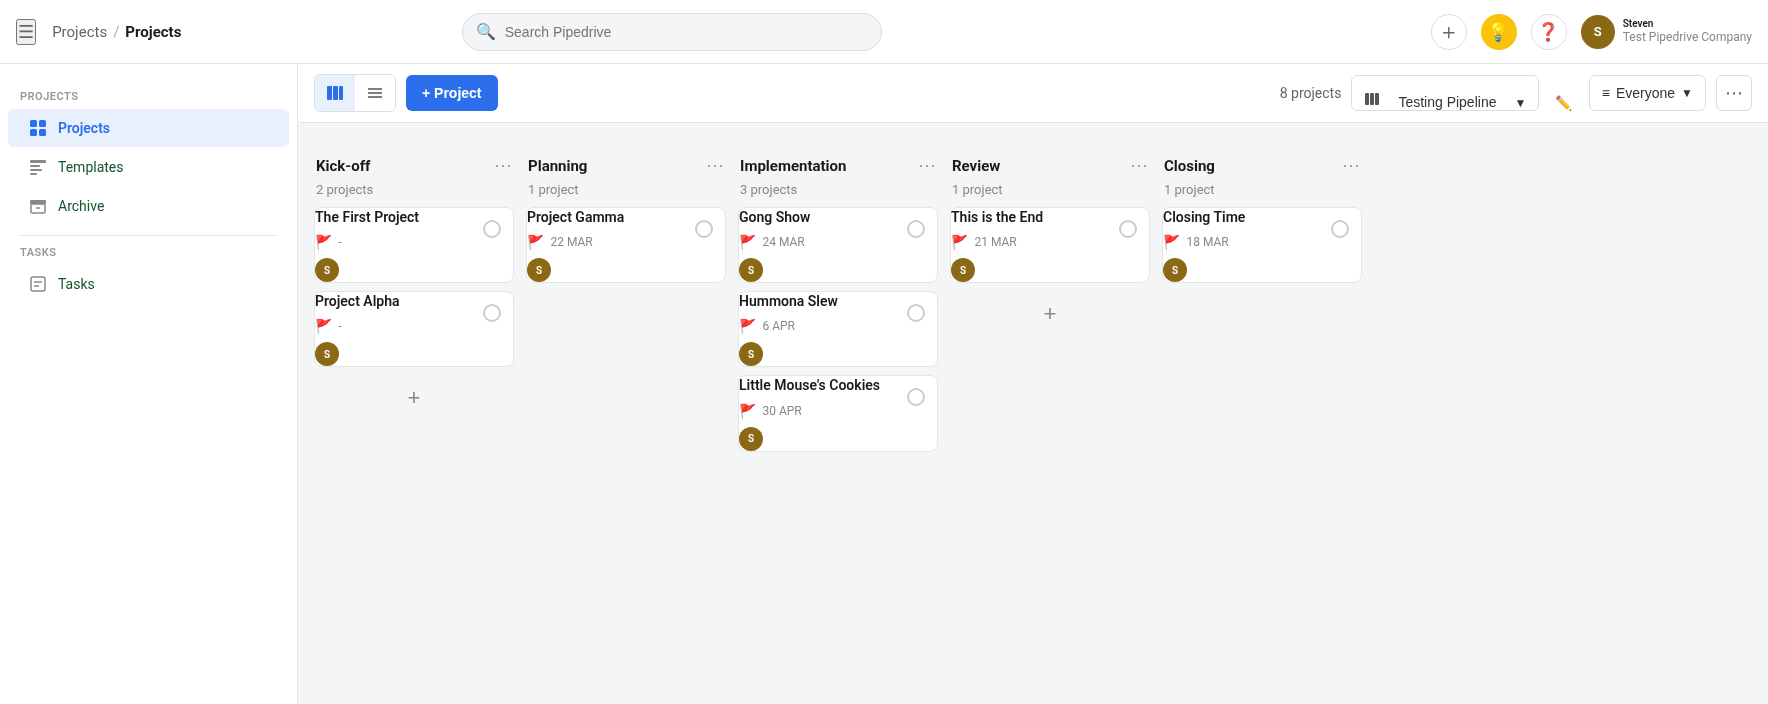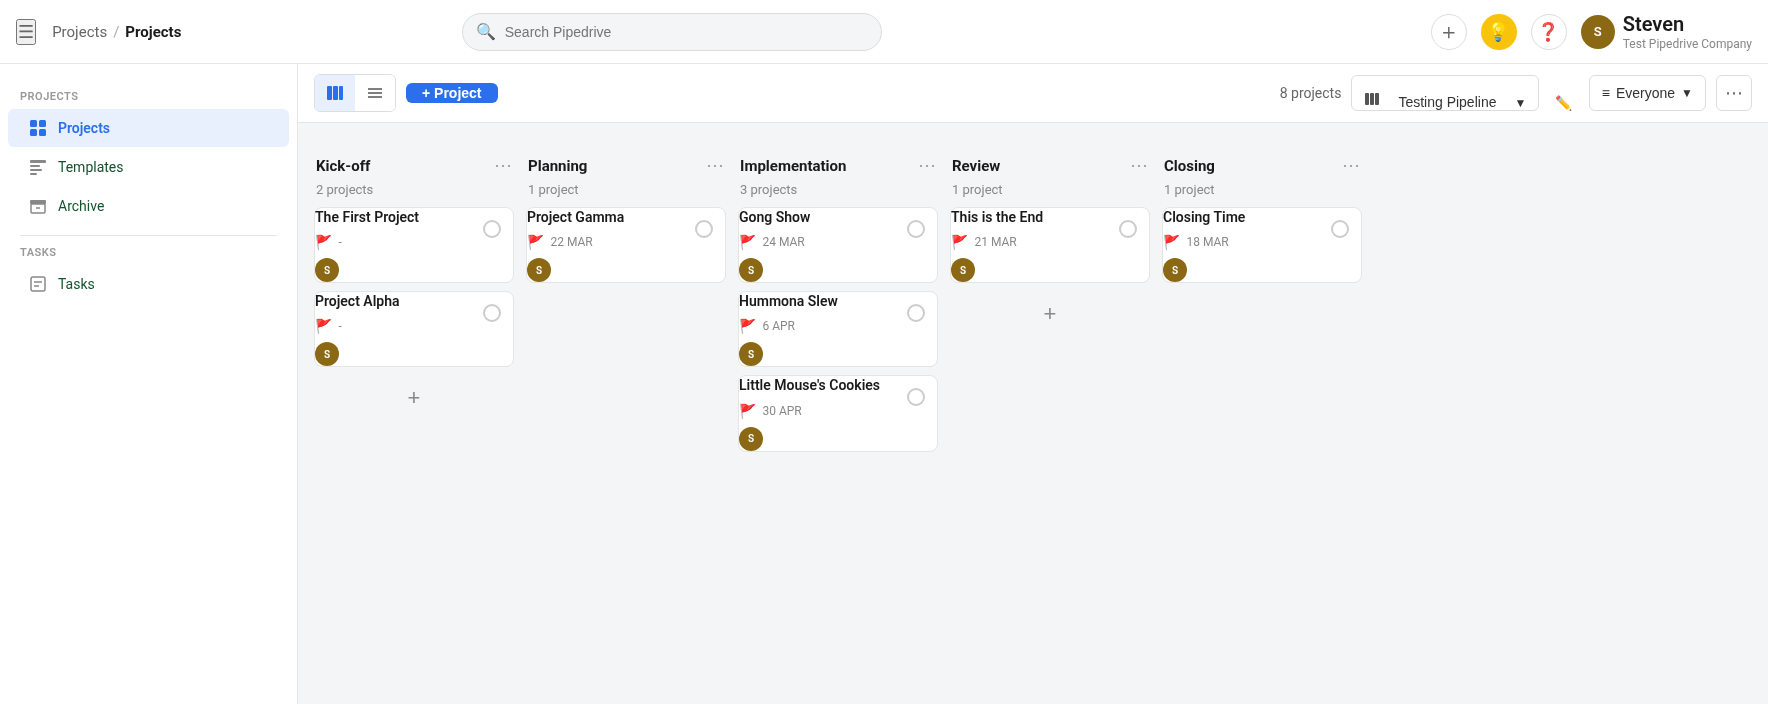--- a/index.html
+++ b/index.html
@@ -22,21 +22,21 @@
       background: #f4f5f7; border: 1px solid #ddd; border-radius: 24px;
       padding: 0 14px; height: 38px; gap: 8px;
     }
     .topnav-search input { border: none; background: transparent; outline: none; font-size: 14px; color: #666; width: 100%; }
     .topnav-actions { display: flex; align-items: center; gap: 14px; margin-left: auto; }
     .topnav-icon-btn { width: 36px; height: 36px; display: flex; align-items: center; justify-content: center; border-radius: 50%; border: none; background: transparent; cursor: pointer; font-size: 18px; color: #666; }
     .topnav-icon-btn.yellow { background: #ffd700; color: #fff; }
     .topnav-user { display: flex; align-items: center; gap: 8px; cursor: pointer; }
     .topnav-avatar { width: 34px; height: 34px; border-radius: 50%; background: #8b6914; display: flex; align-items: center; justify-content: center; color: #fff; font-size: 13px; font-weight: 600; }
     .topnav-user-info { line-height: 1.3; }
-    .topnav-user-name { font-size: 20px; font-weight: 600; color: #1a1a1a; }
+    .topnav-user-name { font-size: 10px; font-weight: 600; color: #1a1a1a; }
     .topnav-user-company { font-size: 12px; color: #888; }
 
     
     .layout { display: flex; height: calc(704px - 64px); }
 
     
     .sidebar { width: 298px; background: #fff; border-right: 1px solid #e5e5e5; padding: 16px 0; flex-shrink: 0; }
     .sidebar-section-label { font-size: 11px; font-weight: 600; color: #999; text-transform: uppercase; padding: 0 20px; margin-bottom: 6px; margin-top: 10px; letter-spacing: 0.5px; }
     .sidebar-item {
       display: flex; align-items: center; gap: 10px;
@@ -54,21 +54,21 @@
     .toolbar {
       display: flex; align-items: center; gap: 10px;
       padding: 10px 16px; background: #fff; border-bottom: 1px solid #e5e5e5;
     }
     .view-toggle { display: flex; border: 1px solid #ddd; border-radius: 6px; overflow: hidden; }
     .view-btn { width: 40px; height: 36px; display: flex; align-items: center; justify-content: center; border: none; background: #fff; cursor: pointer; font-size: 16px; color: #555; }
     .view-btn.active { background: #e8f0fe; color: #2c6fec; }
     .add-project-btn {
       display: flex; align-items: center; gap: 6px;
       background: #2c6fec; color: #fff; border: none; border-radius: 6px;
-      padding: 0 16px; height: 20px; font-size: 14px; font-weight: 600; cursor: pointer;
+      padding: 0 16px; height: 36px; font-size: 14px; font-weight: 600; cursor: pointer;
     }
     .toolbar-spacer { flex: 1; }
     .projects-count { font-size: 14px; color: #666; }
     .pipeline-btn {
       display: flex; align-items: flex-end; gap: 18px;
       border: 1px solid #ddd; border-radius: 6px; background: #fff;
       padding: 0 12px; height: 36px; font-size: 14px; cursor: pointer; color: #333;
     }
     .filter-btn {
       display: flex; align-items: center; gap: 6px;

